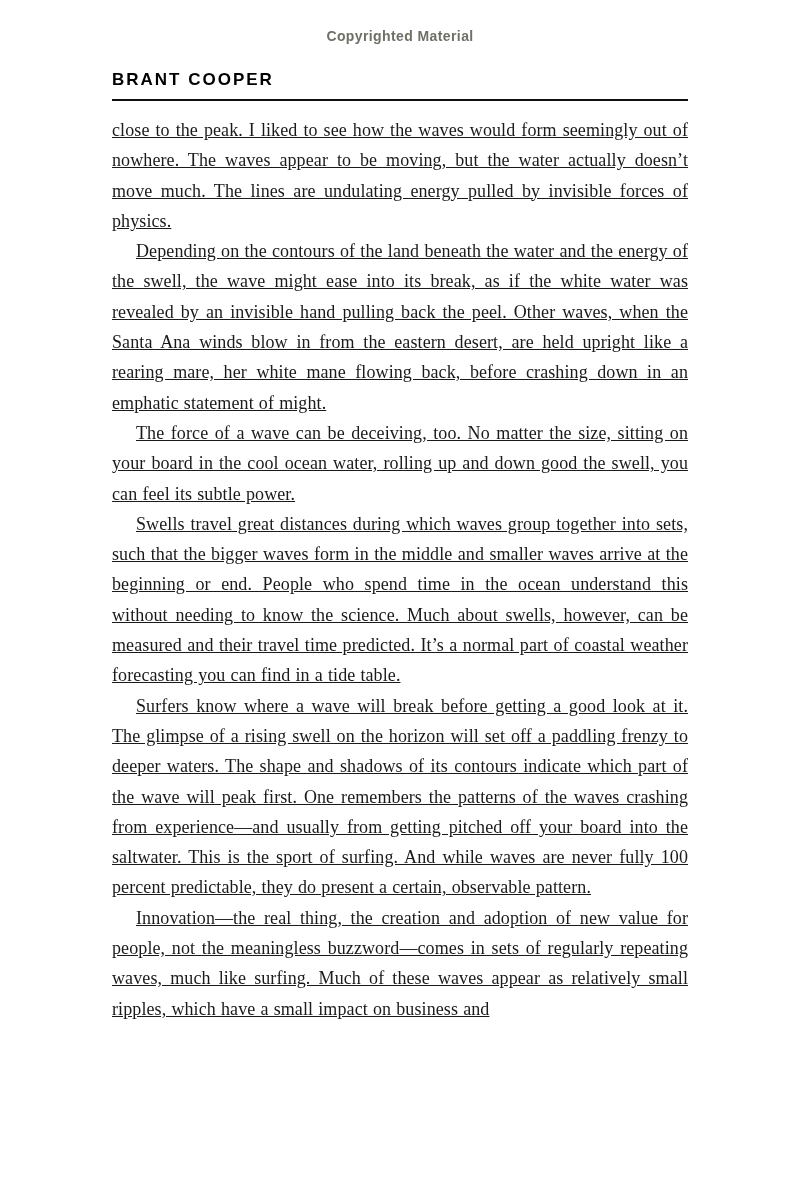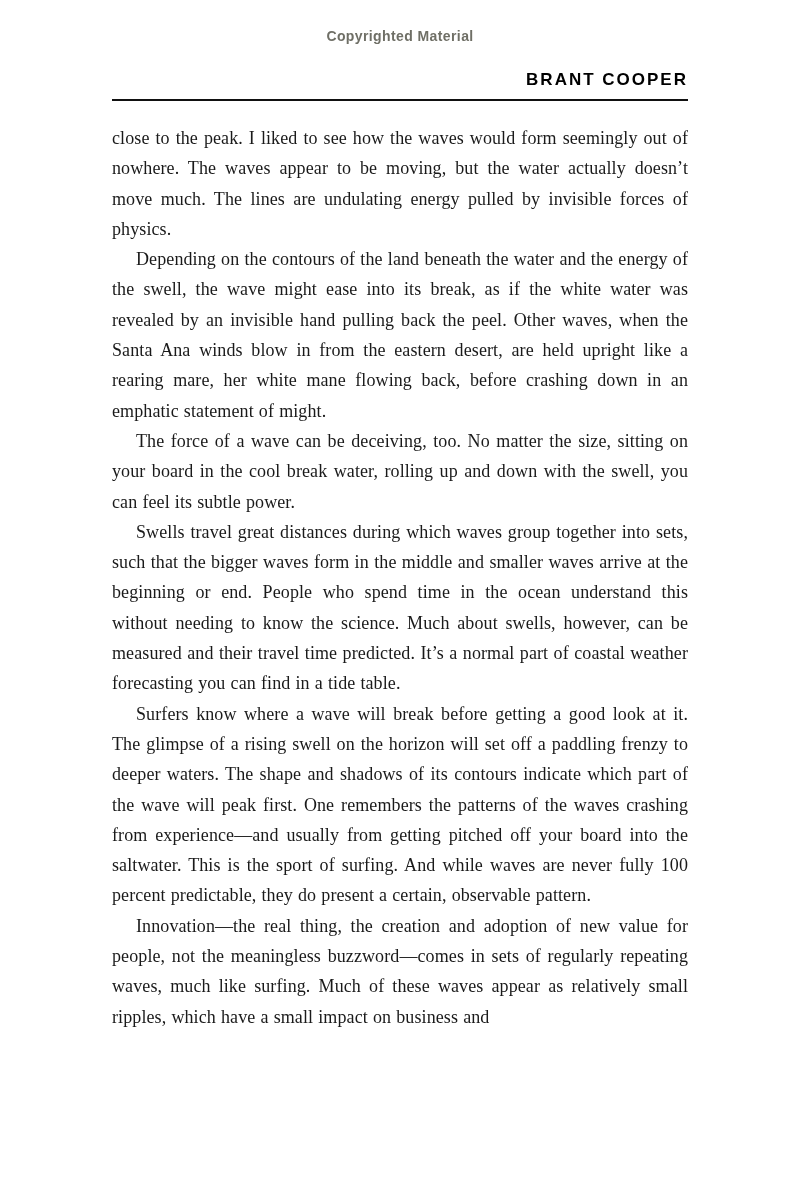--- a/index.html
+++ b/index.html
@@ -22,36 +22,37 @@
   .top-notice, .bottom-notice {
     text-align: center;
     font-family: "Liberation Sans", sans-serif;
     font-size: 14px;
     font-weight: 700;
     color: #6f6f66;
     letter-spacing: 0.4px;
   }
   .running-header {
     margin-top: 26px;
-    text-align: right;
+    text-align: left;
     font-family: "Liberation Sans", sans-serif;
     font-size: 17px;
     font-weight: 700;
     letter-spacing: 2px;
     color: #000000;
   }
   .header-rule {
     margin-top: 9px;
     border: 0;
     border-bottom: 2px solid #111111;
     width: 100%;
   }
   .page-body {
-    margin-top: 22px;
+    margin-top: 14px;
     width: 576px;
+    text-decoration: underline;
   }
   .para {
     margin: 0;
     font-size: 18px;
     line-height: 30.3px;
     text-align: justify;
     text-justify: inter-word;
     letter-spacing: 0.1px;
     word-spacing: 0.5px;
   }
@@ -77,21 +78,21 @@
 
   <div class="top-notice">Copyrighted Material</div>
 
   <div class="running-header">BRANT COOPER</div>
 
   <hr class="header-rule">
 
   <div class="page-body">
       <p class="para">close to the peak. I liked to see how the waves would form seemingly out of nowhere. The waves appear to be moving, but the water actually doesn’t move much. The lines are undulating energy pulled by invisible forces of physics.</p>
       <p class="para indent">Depending on the contours of the land beneath the water and the energy of the swell, the wave might ease into its break, as if the white water was revealed by an invisible hand pulling back the peel. Other waves, when the Santa Ana winds blow in from the eastern desert, are held upright like a rearing mare, her white mane flowing back, before crashing down in an emphatic statement of might.</p>
-      <p class="para indent">The force of a wave can be deceiving, too. No matter the size, sitting on your board in the cool break water, rolling up and down with the swell, you can feel its subtle power.</p>
+      <p class="para indent">The force of a wave can be deceiving, too. No matter the size, sitting on your board in the cool ocean water, rolling up and down good the swell, you can feel its subtle power.</p>
       <p class="para indent">Swells travel great distances during which waves group together into sets, such that the bigger waves form in the middle and smaller waves arrive at the beginning or end. People who spend time in the ocean understand this without needing to know the science. Much about swells, however, can be measured and their travel time predicted. It’s a normal part of coastal weather forecasting you can find in a tide table.</p>
       <p class="para indent">Surfers know where a wave will break before getting a good look at it. The glimpse of a rising swell on the horizon will set off a paddling frenzy to deeper waters. The shape and shadows of its contours indicate which part of the wave will peak first. One remembers the patterns of the waves crashing from experience—and usually from getting pitched off your board into the saltwater. This is the sport of surfing. And while waves are never fully 100 percent predictable, they do present a certain, observable pattern.</p>
       <p class="para indent">Innovation—the real thing, the creation and adoption of new value for people, not the meaningless buzzword—comes in sets of regularly repeating waves, much like surfing. Much of these waves appear as relatively small ripples, which have a small impact on business and</p>
     </div>
 
   <div class="page-number">4</div>
 
   <div class="bottom-notice">Copyrighted Material</div>
 
 </div>

